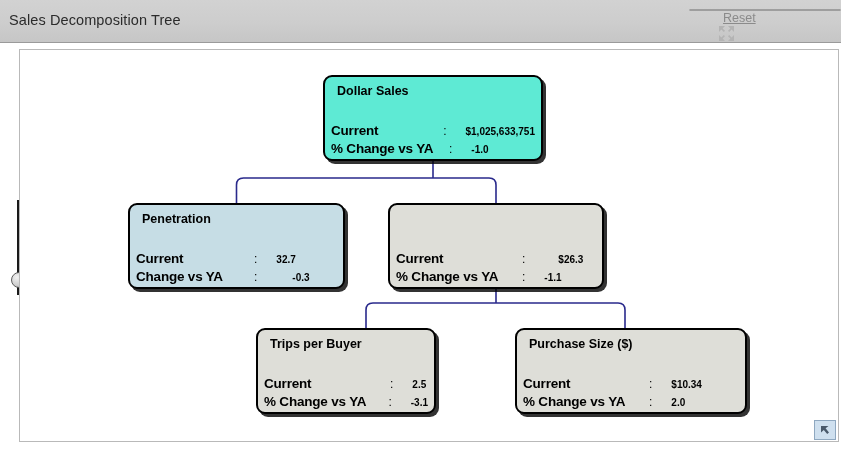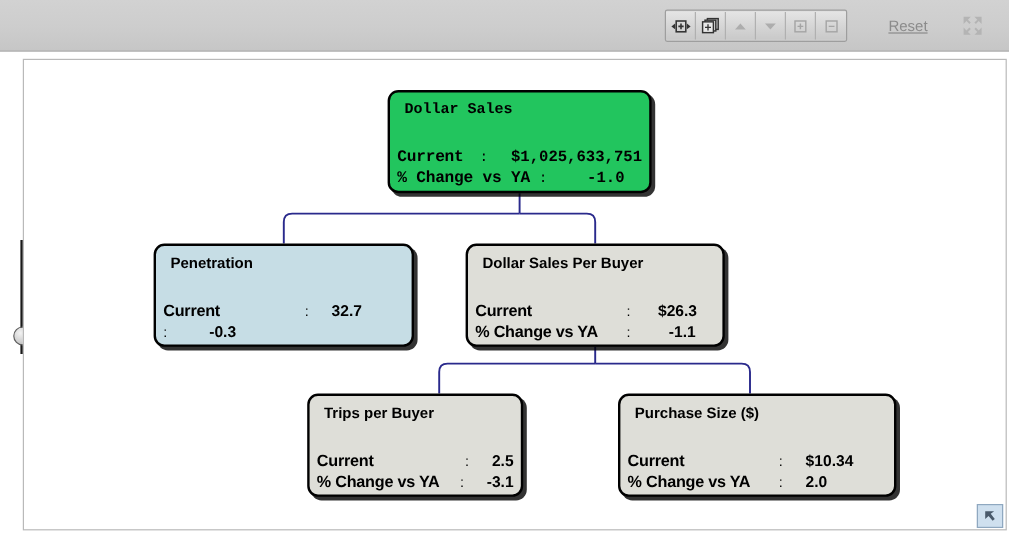--- a/index.html
+++ b/index.html
@@ -35,25 +35,26 @@
     top: 12px;
     font-size: 14.5px;
     color: #2b2b2b;
     letter-spacing: 0.1px;
     white-space: nowrap;
   }
 
   
   #toolbar {
     position: absolute;
-    right: 20px;
+    right: 0;
     top: 9px;
     height: 25px;
     display: flex;
-    align-items: center;
+    align-items: flex-start;
+    flex-direction: column;
   }
   .btn-group {
     display: flex;
     align-items: center;
     height: 25px;
     border: 1px solid #9e9e9e;
     border-radius: 2px;
     background: linear-gradient(to bottom,#e0e0e0,#cfcfcf);
     overflow: hidden;
   }
@@ -176,29 +177,29 @@
     font-size: 13.5px;
     font-weight: bold;
     color: #000;
     letter-spacing: -0.2px;
   }
   .metric-colon {
     font-size: 12px;
     color: #000;
   }
   .metric-value {
-    font-size: 13px;
+    font-size: 10px;
     font-weight: bold;
     color: #000;
     white-space: nowrap;
     padding-left: 14px;
   }
 
   
-  .node.blue  { background: #22c55e; font-family: Liberation Mono, monospace; }
+  .node.blue  { background: #5eead4; }
   .node.light { background: #c6dde5; }
   .node.gray  { background: #dedeD8; }
 
   
   #resize-widget {
     position: absolute;
     right: 2px;
     bottom: 1px;
     width: 22px;
     height: 20px;
@@ -210,20 +211,21 @@
     justify-content: center;
     cursor: pointer;
   }
 </style>
 </head>
 <body>
 
 <div id="app">
 
   <div id="header">
+    <div id="header-title">Sales Decomposition Tree</div>
 
     <div id="toolbar">
       <div class="btn-group">
 
         <div class="tbtn">
           <svg width="17" height="14" viewBox="0 0 17 14">
             <rect x="4.5" y="2.5" width="8" height="9" fill="none" stroke="#333" stroke-width="1.3"></rect>
             <line x1="8.5" y1="4.6" x2="8.5" y2="9.4" stroke="#333" stroke-width="1.3"></line>
             <line x1="6.3" y1="7" x2="10.7" y2="7" stroke="#333" stroke-width="1.3"></line>
             <polygon points="0.5,7 3.6,4.6 3.6,9.4" fill="#333"></polygon>
@@ -303,50 +305,50 @@
           <div class="node-title">Dollar Sales</div>
           <div class="metrics">
             <div class="metric-row">
               <span class="metric-label" style="display: inline-block; width: 118px;">Current</span>
               <span class="metric-colon">:</span>
               <span class="metric-value" style="margin-left: 5px;">$1,025,633,751</span>
             </div>
             <div class="metric-row">
               <span class="metric-label" style="display: inline-block; width: 118px;">% Change vs YA</span>
               <span class="metric-colon">:</span>
-              <span class="metric-value" style="margin-left: 19px;">-1.0</span>
+              <span class="metric-value" style="margin-left: 5px;">-1.0</span>
             </div>
           </div>
         </div>
         <div class="node light" style="left: 108px; top: 153px; width: 217px; height: 86px;">
           <div class="node-title">Penetration</div>
           <div class="metrics">
             <div class="metric-row">
               <span class="metric-label" style="display: inline-block; width: 118px;">Current</span>
               <span class="metric-colon">:</span>
               <span class="metric-value" style="margin-left: 5px;">32.7</span>
             </div>
             <div class="metric-row">
+              <span class="metric-label" style="display: inline-block; width: 118px;">Change vs YA</span>
               <span class="metric-colon">:</span>
               <span class="metric-value" style="margin-left: 21px;">-0.3</span>
             </div>
           </div>
         </div>
         <div class="node gray" style="left: 368px; top: 153px; width: 216px; height: 86px;">
-          <div class="node-title">Dollar Sales Per Buyer</div>
           <div class="metrics">
             <div class="metric-row">
               <span class="metric-label" style="display: inline-block; width: 126px;">Current</span>
               <span class="metric-colon">:</span>
-              <span class="metric-value" style="margin-left: 9px;">$26.3</span>
+              <span class="metric-value" style="margin-left: 19px;">$26.3</span>
             </div>
             <div class="metric-row">
               <span class="metric-label" style="display: inline-block; width: 126px;">% Change vs YA</span>
               <span class="metric-colon">:</span>
-              <span class="metric-value" style="margin-left: 18px;">-1.1</span>
+              <span class="metric-value" style="margin-left: 5px;">-1.1</span>
             </div>
           </div>
         </div>
         <div class="node gray" style="left: 236px; top: 278px; width: 180px; height: 86px;">
           <div class="node-title">Trips per Buyer</div>
           <div class="metrics">
             <div class="metric-row">
               <span class="metric-label" style="display: inline-block; width: 126px;">Current</span>
               <span class="metric-colon">:</span>
               <span class="metric-value" style="margin-left: 5px;">2.5</span>

